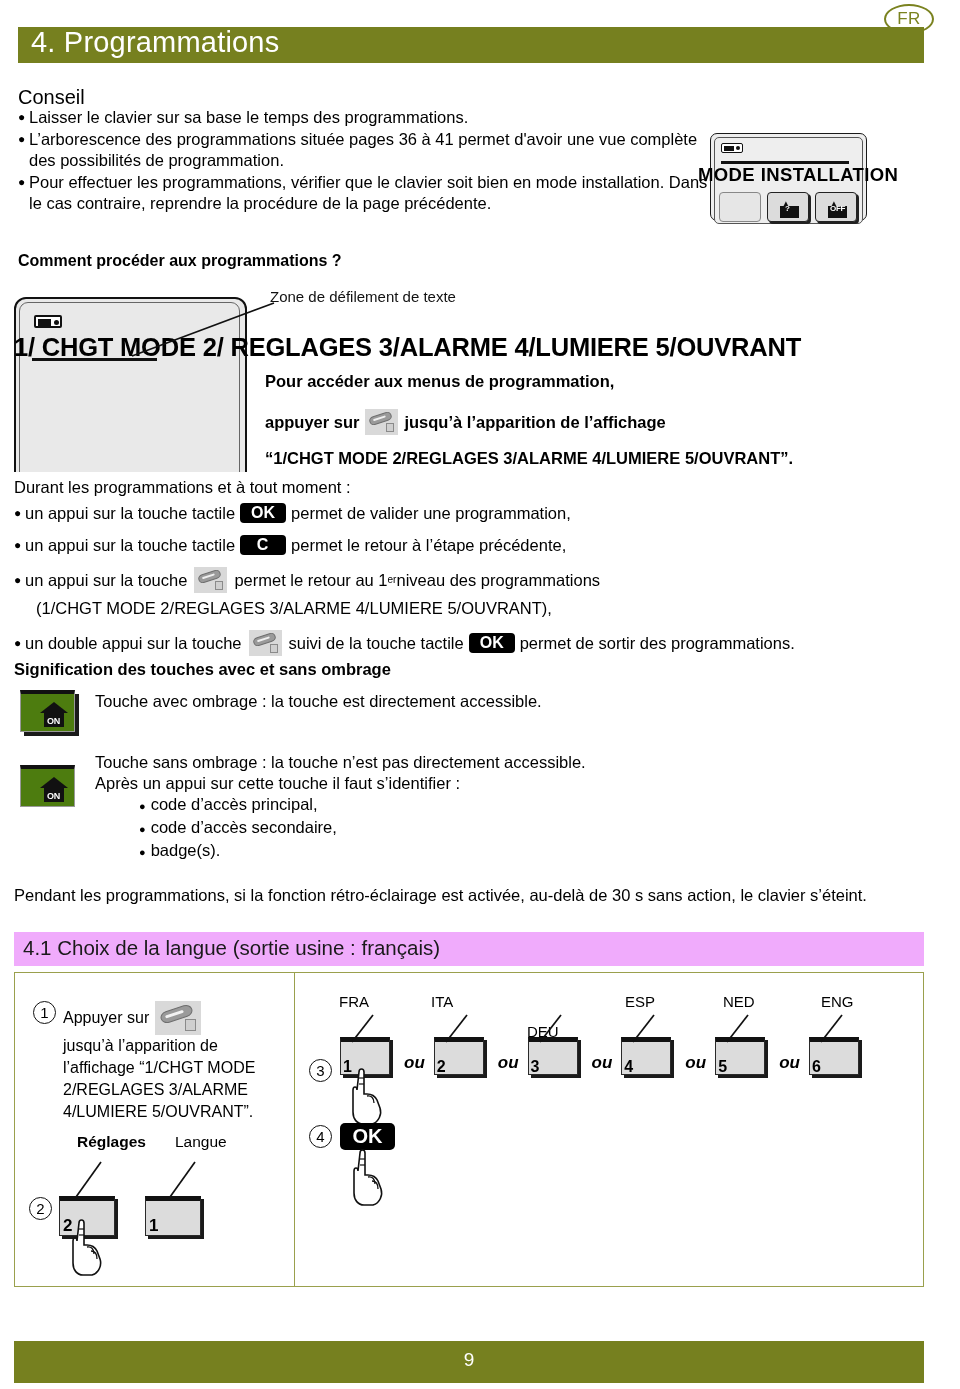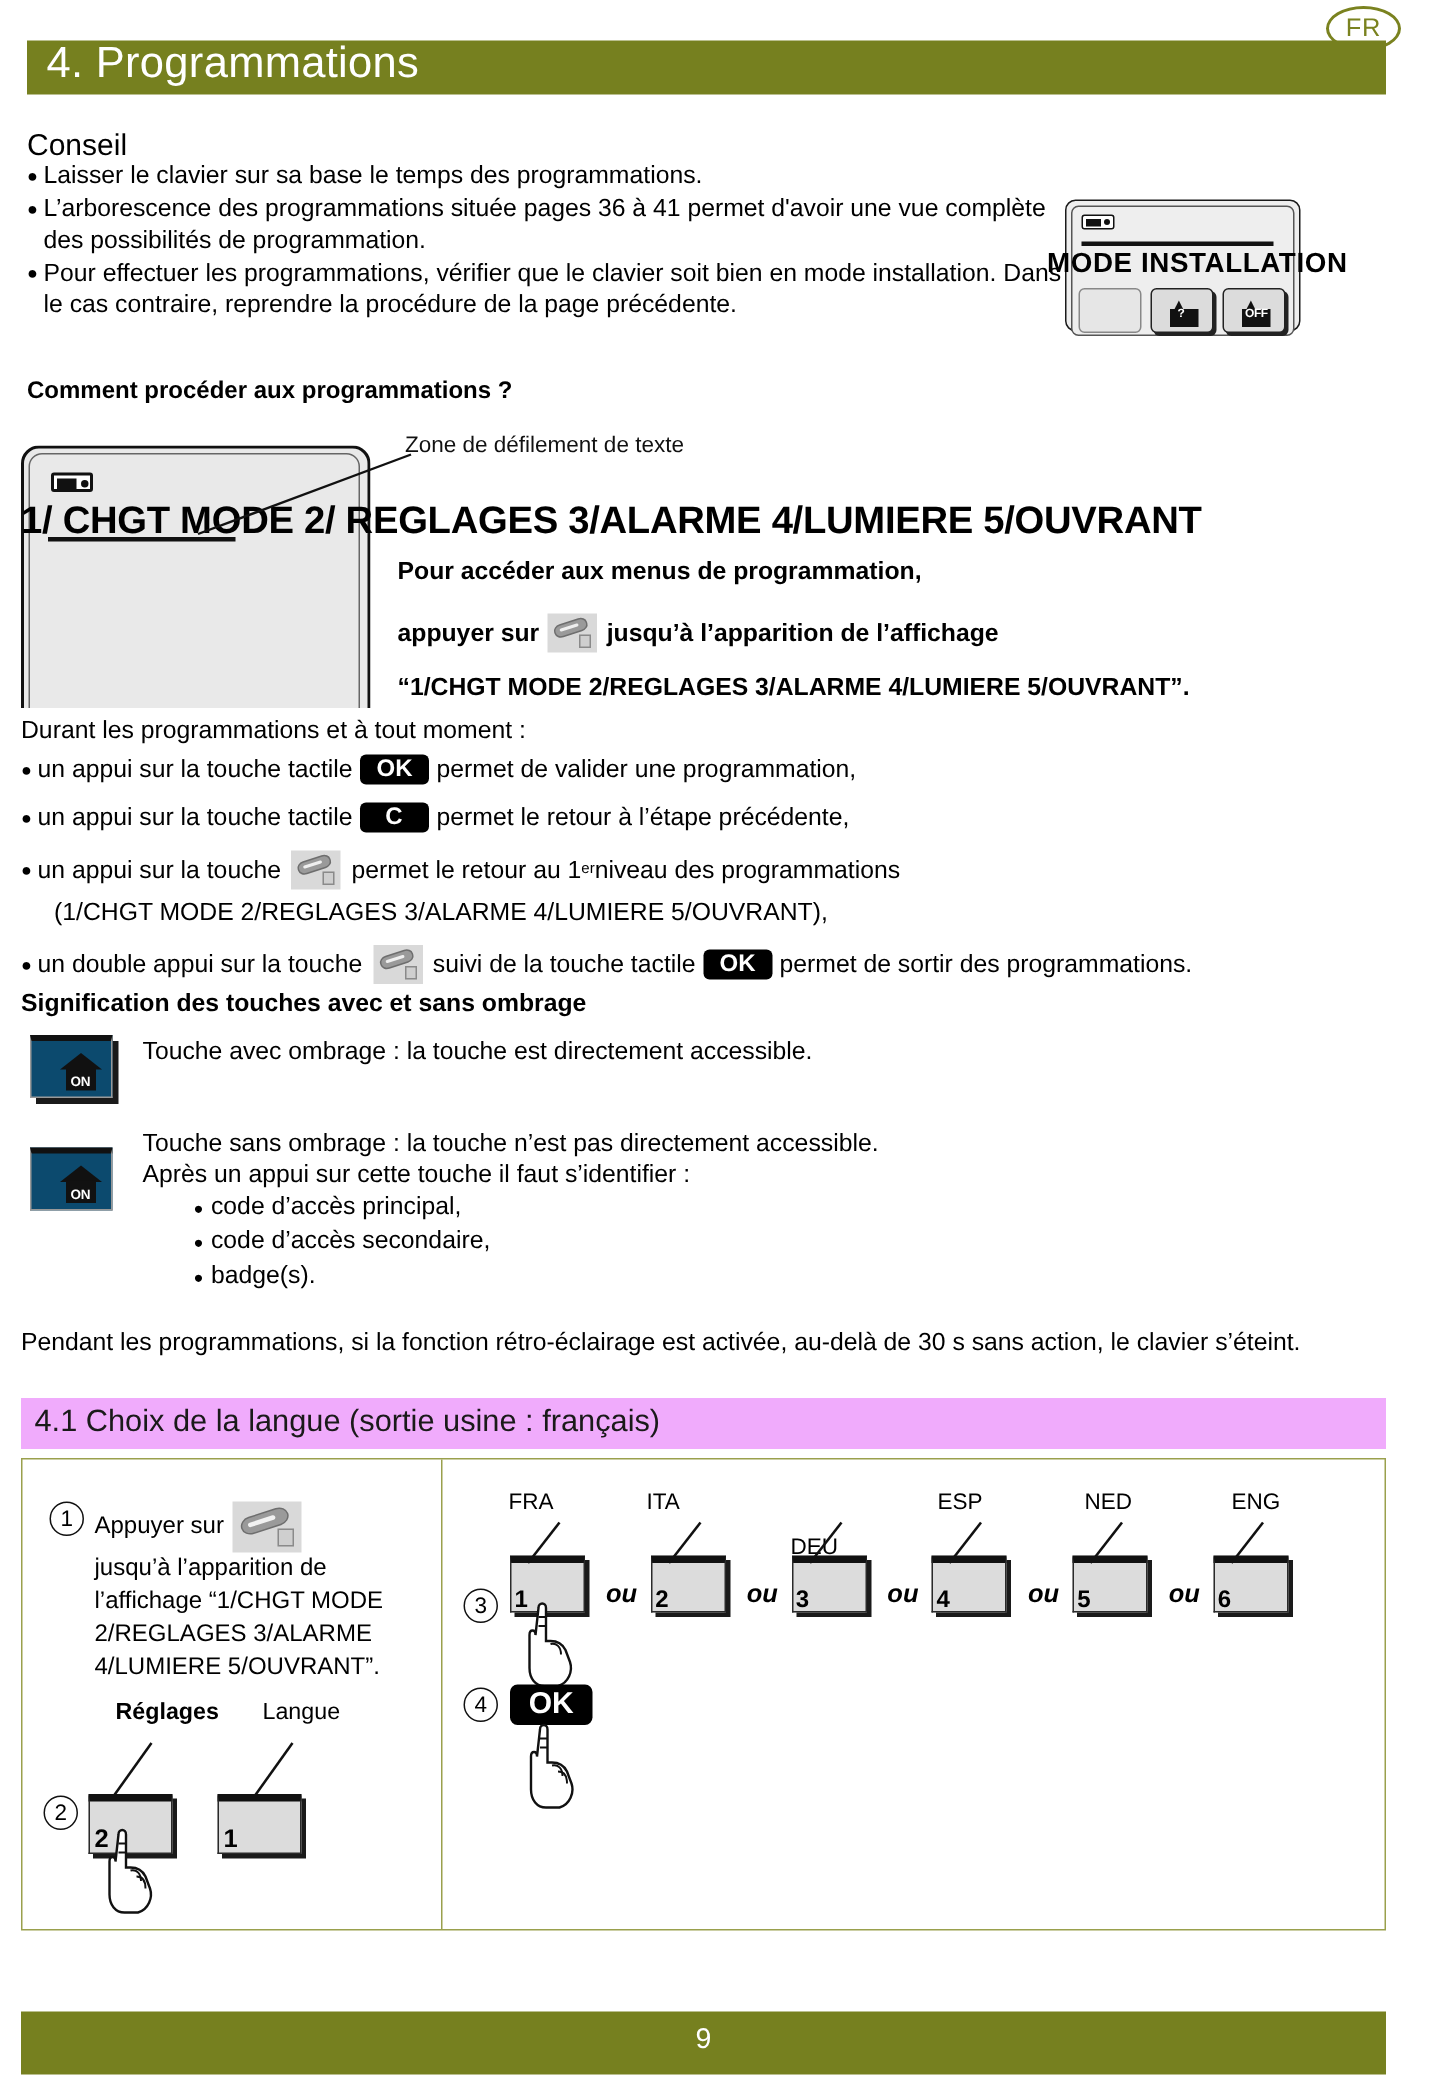--- a/index.html
+++ b/index.html
@@ -186,21 +186,21 @@
   }
   .tkey.ok { letter-spacing:0px; }
   sup { font-size:10px; }
 
   
   #signif-heading { position:absolute; left:14px; top:660px; font-size:16.5px; font-weight:bold; }
 
   .shade-key {
     position:absolute;
     width:55px; height:42px;
-    background:#0c4a6e;
+    background:#4d7c0f;
     border:1px solid #999;
     border-top:4px solid #111;
   }
   .shade-key.with-shadow { box-shadow:4px 4px 0 #1a1a1a; }
   .shade-key .hg {
     position:absolute; right:6px; bottom:3px;
     width:28px; height:26px;
   }
   .hg .roof {
     position:absolute; left:0; top:0;
@@ -216,21 +216,21 @@
   .hg .on {
     position:absolute; left:7px; top:14px;
     color:#fff; font-size:9px; font-weight:bold; letter-spacing:-0.2px;
   }
 
   #sk1 { left:20px; top:690px; }
   #sk2 { left:20px; top:765px; }
 
   #shade-txt1 { position:absolute; left:95px; top:692px; font-size:16.5px; }
   #shade-txt2 { position:absolute; left:95px; top:752px; width:700px; font-size:16.5px; line-height:21px; }
-  #shade-txt2 .sub { margin-left:34px; }
+  #shade-txt2 .sub { margin-left:44px; }
   #shade-txt2 .sub .dot { font-size:11px; margin-right:5px; }
 
   #pendant { position:absolute; left:14px; top:884px; width:930px; font-size:16.5px; line-height:22px; }
 
   
   .sec-bar {
     position:absolute; left:14px; top:932px;
     width:910px; height:34px;
     background:#f0abfc;
   }

